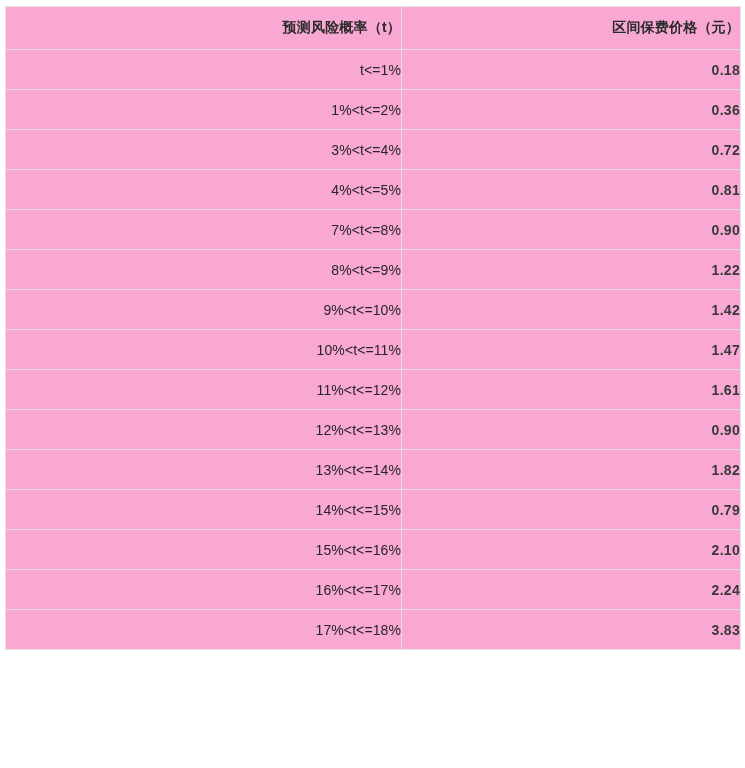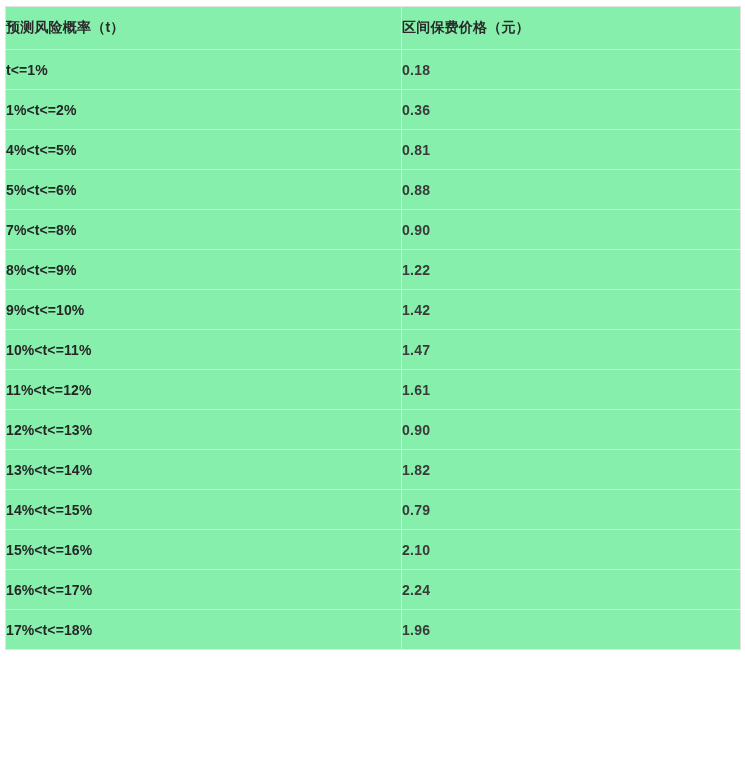--- a/index.html
+++ b/index.html
@@ -33,43 +33,43 @@
     table-layout: fixed;
     background: #ffffff;
   }
 
   table.pricing-table col.col-range { width: 396px; }
   table.pricing-table col.col-price { width: 339px; }
 
   table.pricing-table th,
   table.pricing-table td {
     border: 1px solid #e2e2e2;
-    text-align: left;
+    text-align: right;
     vertical-align: middle;
     padding: 0;
-    background: #86efac;
+    background: #f9a8d4;
   }
 
   
   table.pricing-table thead th {
     height: 42px;
     font-size: 14px;
     font-weight: bold;
     color: #2a2a2a;
     letter-spacing: 0.2px;
   }
 
   
   table.pricing-table tbody td {
     height: 39px;
     font-size: 14px;
   }
 
   table.pricing-table tbody td.cell-range {
-    font-weight: bold;
+    font-weight: normal;
     color: #262626;
     letter-spacing: 0.1px;
   }
 
   table.pricing-table tbody td.cell-price {
     font-weight: bold;
     color: #3a3a3a;
     letter-spacing: 0.3px;
   }
 </style>
@@ -92,26 +92,26 @@
     <tbody id="table-body">
         <tr>
           <td class="cell-range">t&lt;=1%</td>
           <td class="cell-price">0.18</td>
         </tr>
         <tr>
           <td class="cell-range">1%&lt;t&lt;=2%</td>
           <td class="cell-price">0.36</td>
         </tr>
         <tr>
+          <td class="cell-range">3%&lt;t&lt;=4%</td>
+          <td class="cell-price">0.72</td>
+        </tr>
+        <tr>
           <td class="cell-range">4%&lt;t&lt;=5%</td>
           <td class="cell-price">0.81</td>
-        </tr>
-        <tr>
-          <td class="cell-range">5%&lt;t&lt;=6%</td>
-          <td class="cell-price">0.88</td>
         </tr>
         <tr>
           <td class="cell-range">7%&lt;t&lt;=8%</td>
           <td class="cell-price">0.90</td>
         </tr>
         <tr>
           <td class="cell-range">8%&lt;t&lt;=9%</td>
           <td class="cell-price">1.22</td>
         </tr>
         <tr>
@@ -141,18 +141,18 @@
         <tr>
           <td class="cell-range">15%&lt;t&lt;=16%</td>
           <td class="cell-price">2.10</td>
         </tr>
         <tr>
           <td class="cell-range">16%&lt;t&lt;=17%</td>
           <td class="cell-price">2.24</td>
         </tr>
         <tr>
           <td class="cell-range">17%&lt;t&lt;=18%</td>
-          <td class="cell-price">1.96</td>
+          <td class="cell-price">3.83</td>
         </tr>
       </tbody>
   </table>
 
 </div>
 
 </body></html>

